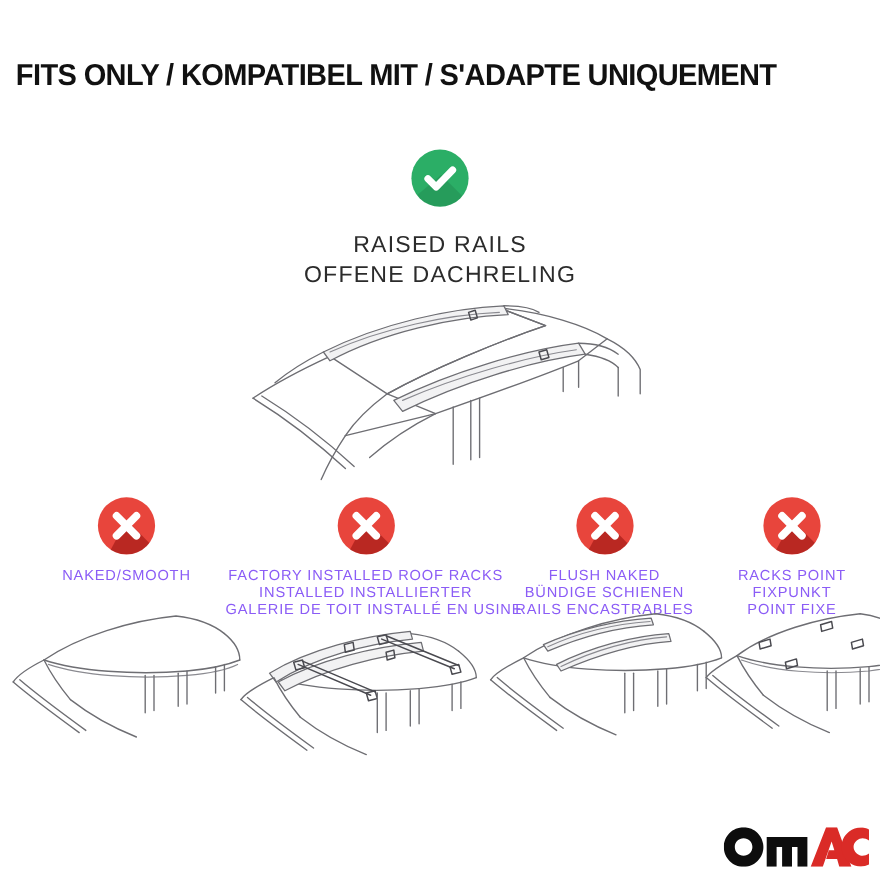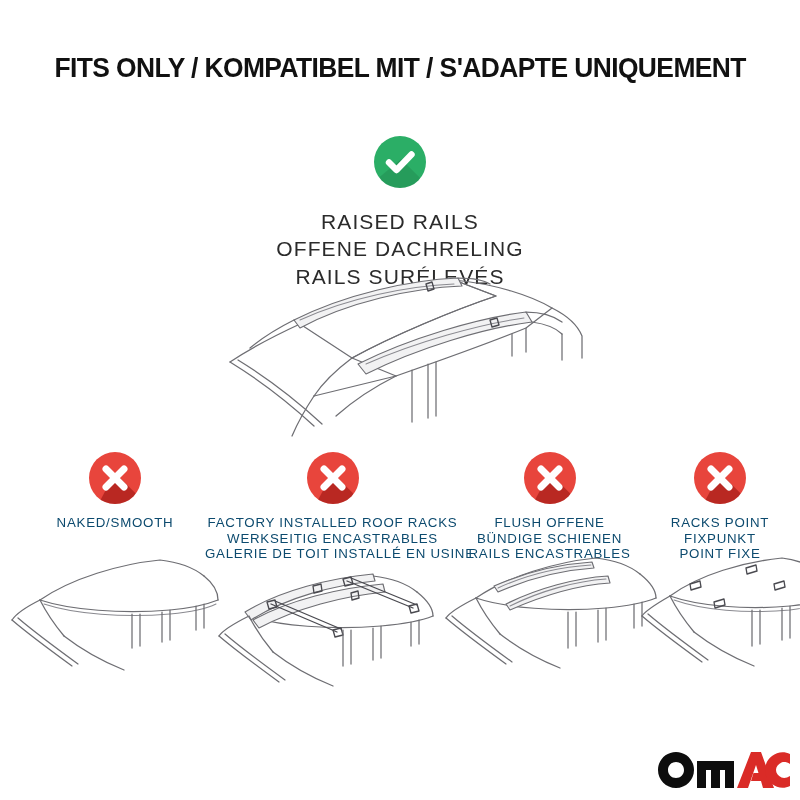--- a/index.html
+++ b/index.html
@@ -15,21 +15,21 @@
     font-family: "Liberation Sans", sans-serif;
     -webkit-font-smoothing: antialiased;
   }
 
   
   .title-bar {
     position: absolute;
     left: 0;
     top: 52px;
     width: 800px;
-    text-align: center;
+    text-align: left;
   }
   .title-text {
     display: inline-block;
     font-family: "Liberation Sans", sans-serif;
     font-weight: 700;
     font-size: 27.5px;
     letter-spacing: -0.6px;
     color: #111111;
     transform: scaleX(0.96);
     white-space: nowrap;
@@ -90,21 +90,21 @@
     position: absolute;
     text-align: center;
   }
   .col .badge-wrap { height: 54px; }
   .col .labels { margin-top: 9px; line-height: 1.18; }
   .col .labels div {
     font-family: "Liberation Sans", sans-serif;
     font-weight: 400;
     font-size: 13.3px;
     letter-spacing: 0.75px;
-    color: #0c4a6e;
+    color: #8b5cf6;
     white-space: nowrap;
   }
   .col .illo { position: absolute; left: 0; }
 
   #col0 { left: 10px;  top: 452px; width: 210px; }
   #col1 { left: 205px; top: 452px; width: 255px; }
   #col2 { left: 442px; top: 452px; width: 215px; }
   #col3 { left: 640px; top: 452px; width: 160px; }
 
   #col0 .illo { top: 100px; }
@@ -140,21 +140,20 @@
   <div class="badge ok">
     <div class="shadow"></div>
     <svg width="52" height="52" viewBox="0 0 52 52">
       <path d="M15 26.5 L22.5 34 L37.5 18.5" fill="none" stroke="#ffffff" stroke-width="6.4" stroke-linecap="round" stroke-linejoin="round"></path>
     </svg>
   </div>
 
   <div class="primary-labels">
     <div>RAISED RAILS</div>
     <div>OFFENE DACHRELING</div>
-    <div>RAILS SURÉLEVÉS</div>
   </div>
 </div>
 
 <div class="main-illo">
   <svg width="420" height="180" viewBox="0 0 420 180">
 
     <path class="line" d="M104 48 C150 22 212 8 258 4 L300 20 C258 34 196 60 156 82 Z" fill="#ffffff"></path>
     <path class="line" d="M104 48 C78 60 52 74 34 86"></path>
     <path class="line" d="M156 82 C140 94 126 108 118 120"></path>
 
@@ -232,21 +231,21 @@
       <svg width="52" height="52" viewBox="0 0 52 52">
         <g stroke="#ffffff" stroke-width="7" stroke-linecap="round">
           <line x1="17" y1="17" x2="35" y2="35"></line>
           <line x1="35" y1="17" x2="17" y2="35"></line>
         </g>
       </svg>
     </div>
   </div>
   <div class="labels">
     <div>FACTORY INSTALLED ROOF RACKS</div>
-    <div>WERKSEITIG ENCASTRABLES</div>
+    <div>INSTALLED INSTALLIERTER</div>
     <div>GALERIE DE TOIT INSTALLÉ EN USINE</div>
   </div>
   <div class="illo">
     <svg width="240" height="120" viewBox="0 0 240 120">
 
       <path class="line" d="M44 46 C78 24 126 10 168 6 C186 8 202 14 212 22" fill="#ffffff"></path>
       <path class="line" d="M44 46 C28 54 18 60 14 66"></path>
       <path class="line" d="M212 22 C222 30 228 38 228 46"></path>
       <path class="line" d="M44 46 C74 56 126 60 176 56 C198 54 218 50 228 46" fill="#ffffff"></path>
 
@@ -286,21 +285,21 @@
       <div class="shadow"></div>
       <svg width="52" height="52" viewBox="0 0 52 52">
         <g stroke="#ffffff" stroke-width="7" stroke-linecap="round">
           <line x1="17" y1="17" x2="35" y2="35"></line>
           <line x1="35" y1="17" x2="17" y2="35"></line>
         </g>
       </svg>
     </div>
   </div>
   <div class="labels">
-    <div>FLUSH OFFENE</div>
+    <div>FLUSH NAKED</div>
     <div>BÜNDIGE SCHIENEN</div>
     <div>RAILS ENCASTRABLES</div>
   </div>
   <div class="illo">
     <svg width="215" height="120" viewBox="0 0 215 120">
       <path class="line" d="M34 46 C66 24 114 10 154 6 C172 8 188 14 198 22" fill="#ffffff"></path>
       <path class="line" d="M34 46 C18 54 8 60 4 66"></path>
       <path class="line" d="M198 22 C208 30 214 38 214 46"></path>
       <path class="line" d="M34 46 C64 56 116 60 164 56 C186 54 204 50 214 46" fill="#ffffff"></path>
 

